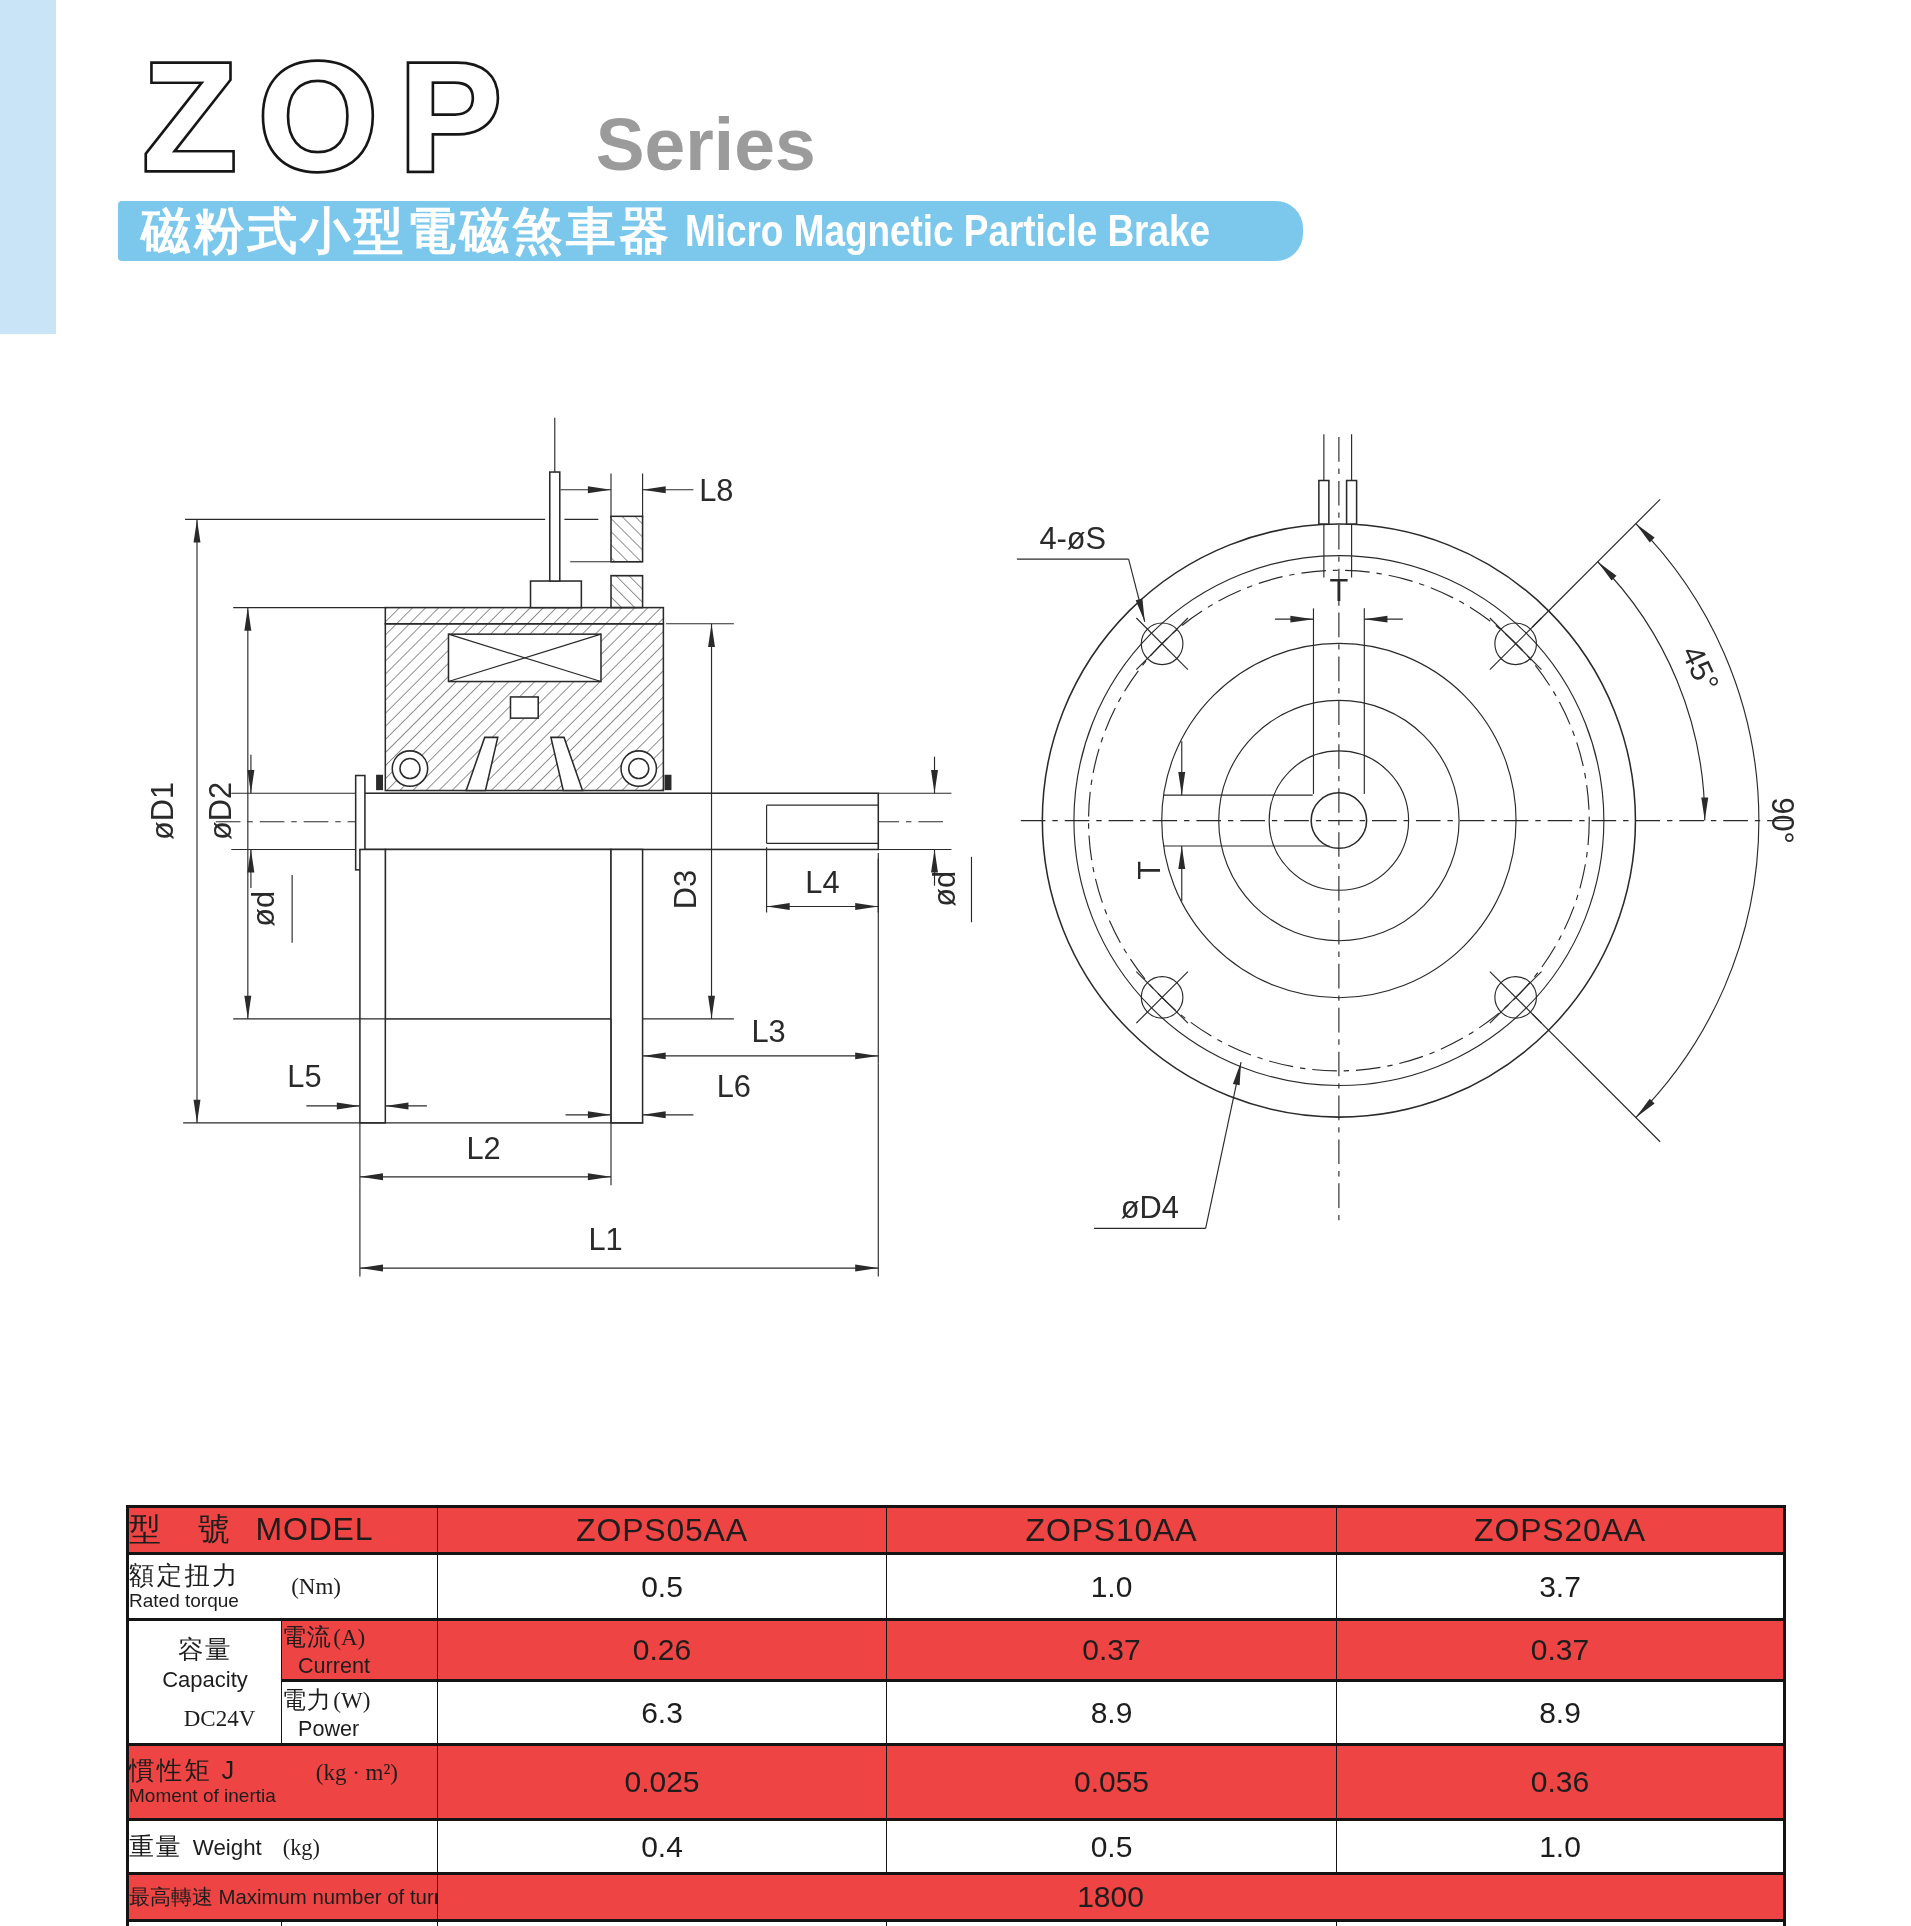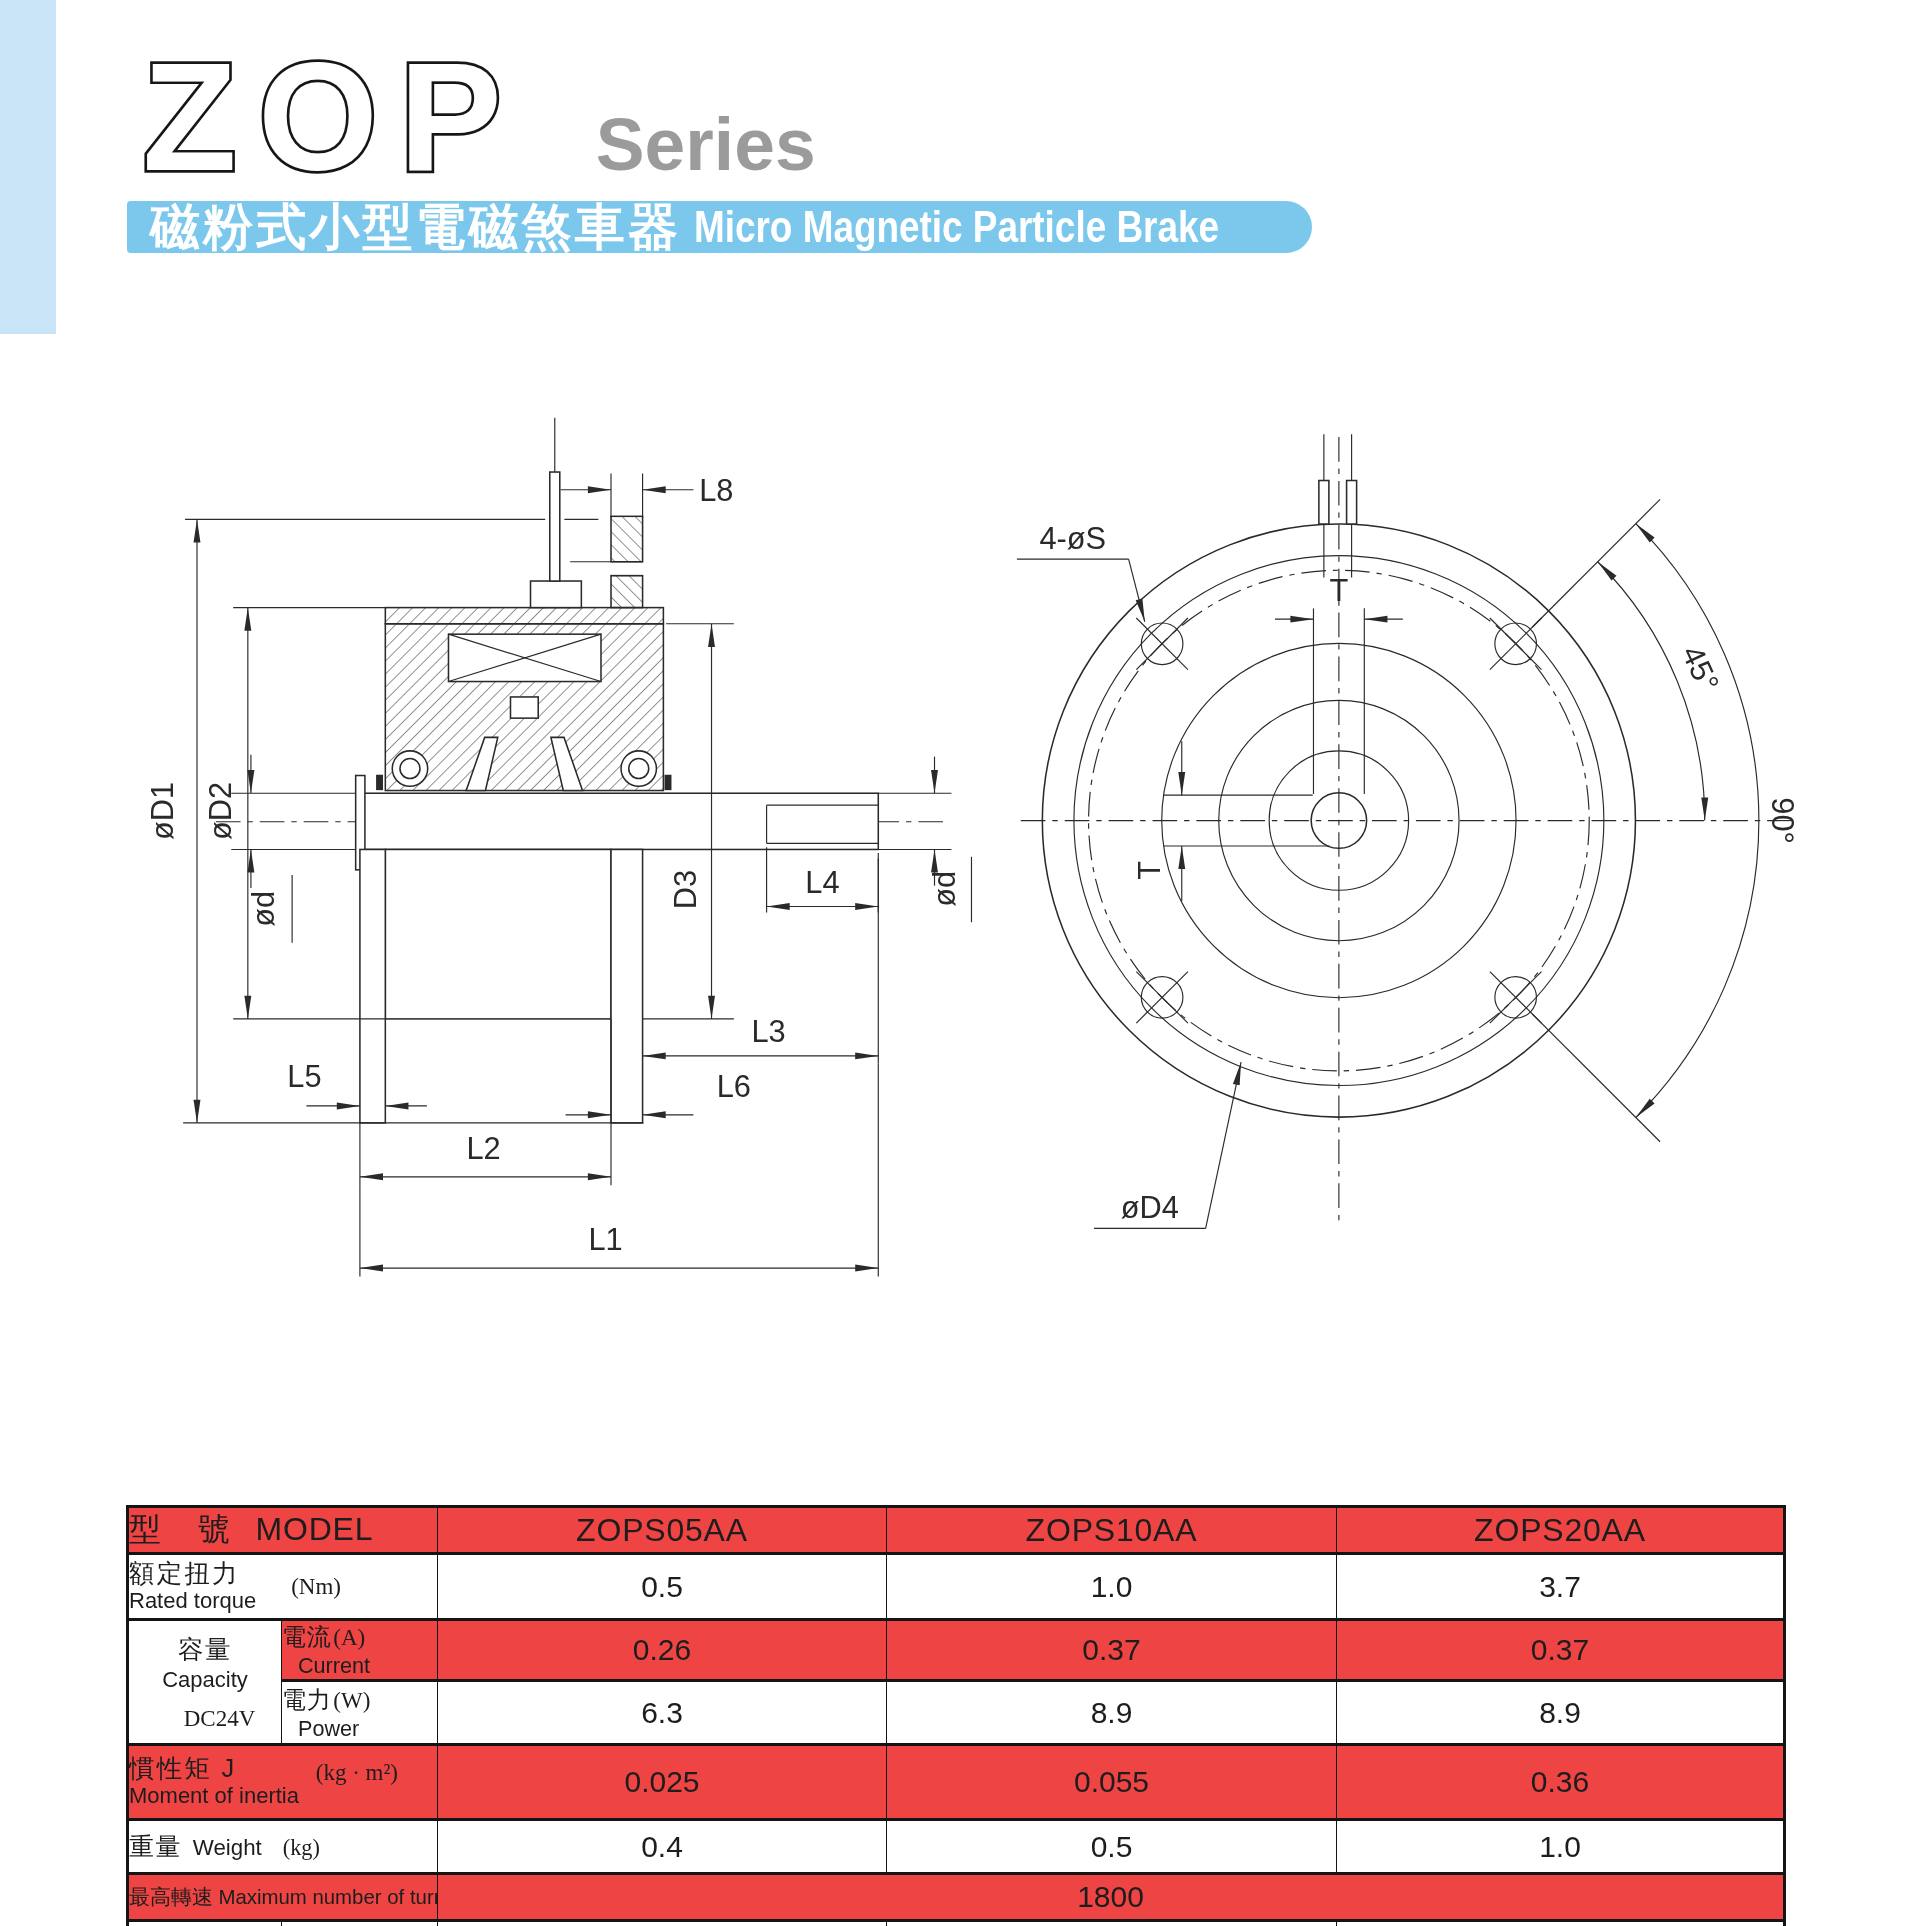--- a/index.html
+++ b/index.html
@@ -5,21 +5,21 @@
   html,body{margin:0;padding:0;background:#fff;}
   #page{position:relative;width:1911px;height:2703px;background:#ffffff;overflow:hidden;
         font-family:"Liberation Sans",sans-serif;color:#1d1d1d;}
 
   
   .sidebar{position:absolute;left:0;top:0;width:56px;height:334px;background:#c8e4f6;}
   .logo{position:absolute;left:131px;top:54px;width:871px;height:162px;}
   .logo-zop{font-family:"Liberation Sans",sans-serif;font-weight:bold;font-size:400px;
             letter-spacing:55px;fill:#ffffff;stroke:#161616;stroke-width:14px;paint-order:stroke fill;}
   .logo-series{font-family:"Liberation Sans",sans-serif;font-size:190px;fill:#9b9b9b;font-weight:bold;}
-  .banner{position:absolute;left:127px;top:201px;width:1185px;height:52px;background:#7bc8ec;
+  .banner{position:absolute;left:118px;top:201px;width:1185px;height:60px;background:#7bc8ec;
           border-radius:3.9px 27px 27px 3.9px;display:flex;align-items:center;padding-left:23px;box-sizing:border-box;}
   .banner-zh{color:#fff;font-weight:bold;font-size:50px;letter-spacing:3.1px;white-space:nowrap;}
   .banner-en{color:#fff;font-weight:bold;font-size:45px;margin-left:13px;white-space:nowrap;
              display:inline-block;transform:scaleX(0.82);transform-origin:left center;}
 
   
   .drawings{position:absolute;left:0;top:385px;width:1911px;height:932px;}
   .ln{stroke:#2a2a2a;stroke-width:4;fill:none;}
   .ln2{stroke:#2a2a2a;stroke-width:3;fill:none;}
   .cl{stroke:#2a2a2a;stroke-width:3;fill:none;stroke-dasharray:64 18 14 18;}
@@ -38,21 +38,21 @@
   .h-power{height:64px;} .h-inertia{height:75px;} .h-weight{height:54px;}
   .h-max{height:47px;} .h-dim{height:47px;}
   .val{text-align:center;font-size:30px;}
   .nm{text-align:center;font-size:30px;}
   .model-cell{font-size:32px;padding-left:27px;white-space:nowrap;}
   .model-zh{letter-spacing:14px;}
   .model-en{margin-left:11.6px;letter-spacing:0.8px;}
   .model-name{text-align:center;font-size:32px;letter-spacing:0.8px;}
   .lblcell{position:relative;padding-left:17.3px;}
   .lblcell .zh{font-size:25.4px;letter-spacing:2.3px;line-height:1.15;}
-  .lblcell .en{font-size:22px;line-height:1.2;}
+  .lblcell .en{font-size:19px;line-height:1.2;}
   .unit{font-family:"Liberation Serif",serif;font-size:23px;}
   .unit.mid{position:absolute;right:96px;top:50%;transform:translateY(-50%);}
   .unit.high{position:absolute;right:39px;top:20%;}
   .capcell{text-align:center;}
   .capcell .zh{font-size:25.4px;letter-spacing:1.5px;}
   .capcell .en{font-size:22px;}
   .capcell .dc{font-family:"Liberation Serif",serif;font-size:23px;margin-top:13px;padding-left:29px;}
   .sublbl{padding-left:13.5px;}
   .sublbl .zh{font-size:24px;letter-spacing:0.8px;}
   .sublbl .en{font-size:21.6px;padding-left:16px;}

